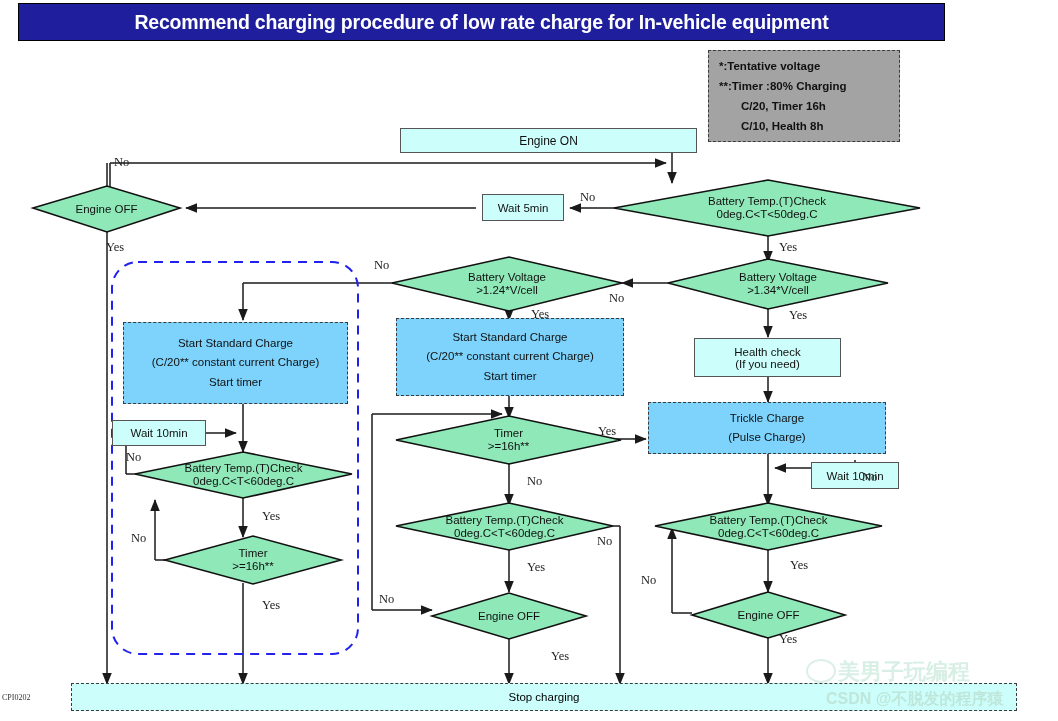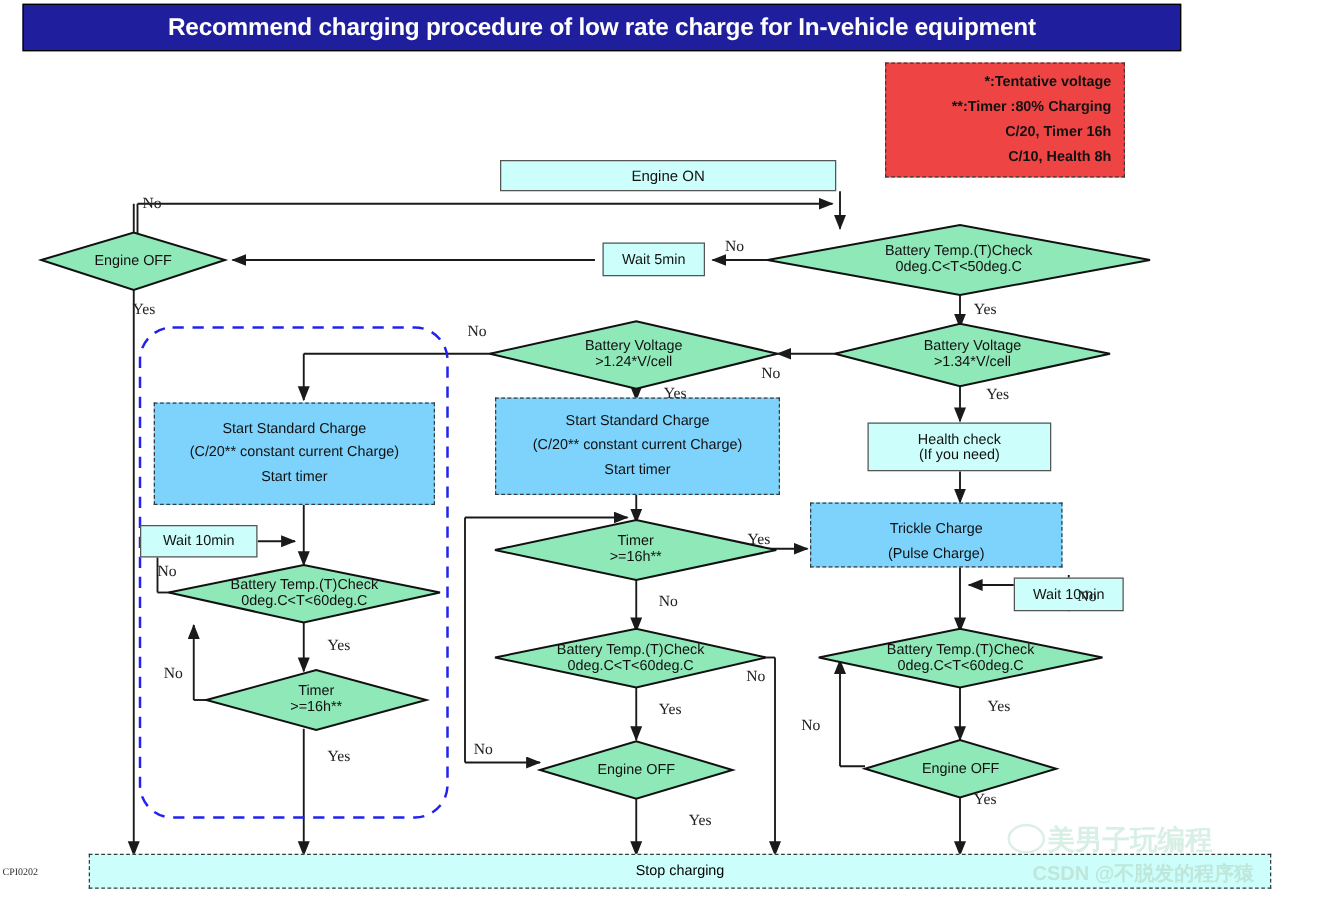--- a/index.html
+++ b/index.html
@@ -17,22 +17,22 @@
 
   
   .node{position:absolute;box-sizing:border-box;display:flex;
     flex-direction:column;align-items:center;justify-content:center;
     text-align:center;}
   .proc{background:#ccfffb;border:1px solid #555555;font-size:11.5px;color:#111;}
   .proc-lg{background:#ccfffb;border:1.2px solid #555555;font-size:12px;color:#111;}
   .dashed-yellow{background:#7dd3fc;border:1.4px dashed #3b3b3b;
     font-size:11.5px;color:#111;line-height:1.0;}
   .dashed-yellow .ln{margin:4px 0;}
-  .legend{background:#ef4444;border:1.3px dashed #3b3b3b;font-size:11.5px;
-    font-weight:bold;color:#111;align-items:flex-end;padding:8px 10px;}
+  .legend{background:#a3a3a3;border:1.3px dashed #3b3b3b;font-size:11.5px;
+    font-weight:bold;color:#111;align-items:flex-start;padding:8px 10px;}
   .legend .ln{margin:4px 0;}
   .legend .ind{margin-left:22px;}
   .stop-bar{background:#ccfffb;border:1.6px dashed #3b3b3b;font-size:11.5px;}
 
   
   .diamond{position:absolute;}
   .diamond .dtext{position:absolute;left:0;top:0;width:100%;height:100%;
     display:flex;flex-direction:column;align-items:center;justify-content:center;
     font-size:11.5px;color:#111;text-align:center;line-height:1.12;
     pointer-events:none;}
@@ -158,21 +158,21 @@
     <span>Recommend charging procedure of low rate charge for In-vehicle equipment</span>
   </div>
 
   <div class="node legend" style="left:708px;top:50px;width:192px;height:92px;">
     <div class="ln">*:Tentative voltage</div>
     <div class="ln">**:Timer :80% Charging</div>
     <div class="ln ind">C/20, Timer 16h</div>
     <div class="ln ind">C/10, Health  8h</div>
   </div>
 
-  <div class="node proc-lg" style="left:400px;top:128px;width:269px;height:25px;">
+  <div class="node proc-lg" style="left:400px;top:128px;width:297px;height:25px;">
     <span>Engine ON</span>
   </div>
 
   <div class="node proc" style="left:482px;top:194px;width:82px;height:27px;">
     <span>Wait 5min</span>
   </div>
 
   <div class="node proc" style="left:694px;top:338px;width:147px;height:39px;">
     <span>Health check</span>
     <span>(If you need)</span>
@@ -191,21 +191,21 @@
     <div class="ln">(C/20** constant current Charge)</div>
     <div class="ln">Start timer</div>
   </div>
 
   <div class="node dashed-yellow" style="left:396px;top:318px;width:228px;height:78px;">
     <div class="ln">Start Standard Charge</div>
     <div class="ln">(C/20** constant current Charge)</div>
     <div class="ln">Start timer</div>
   </div>
 
-  <div class="node dashed-yellow" style="left:648px;top:402px;width:202px;height:52px;justify-content:flex-end;">
+  <div class="node dashed-yellow" style="left:648px;top:402px;width:238px;height:52px;">
     <div class="ln">Trickle Charge</div>
     <div class="ln">(Pulse Charge)</div>
   </div>
 
   <div class="node stop-bar" style="left:71px;top:683px;width:946px;height:28px;">
     <span>Stop charging</span>
   </div>
 
   <div class="diamond" style="left:33px;top:186px;width:147px;height:46px;">
     <div class="dtext">

